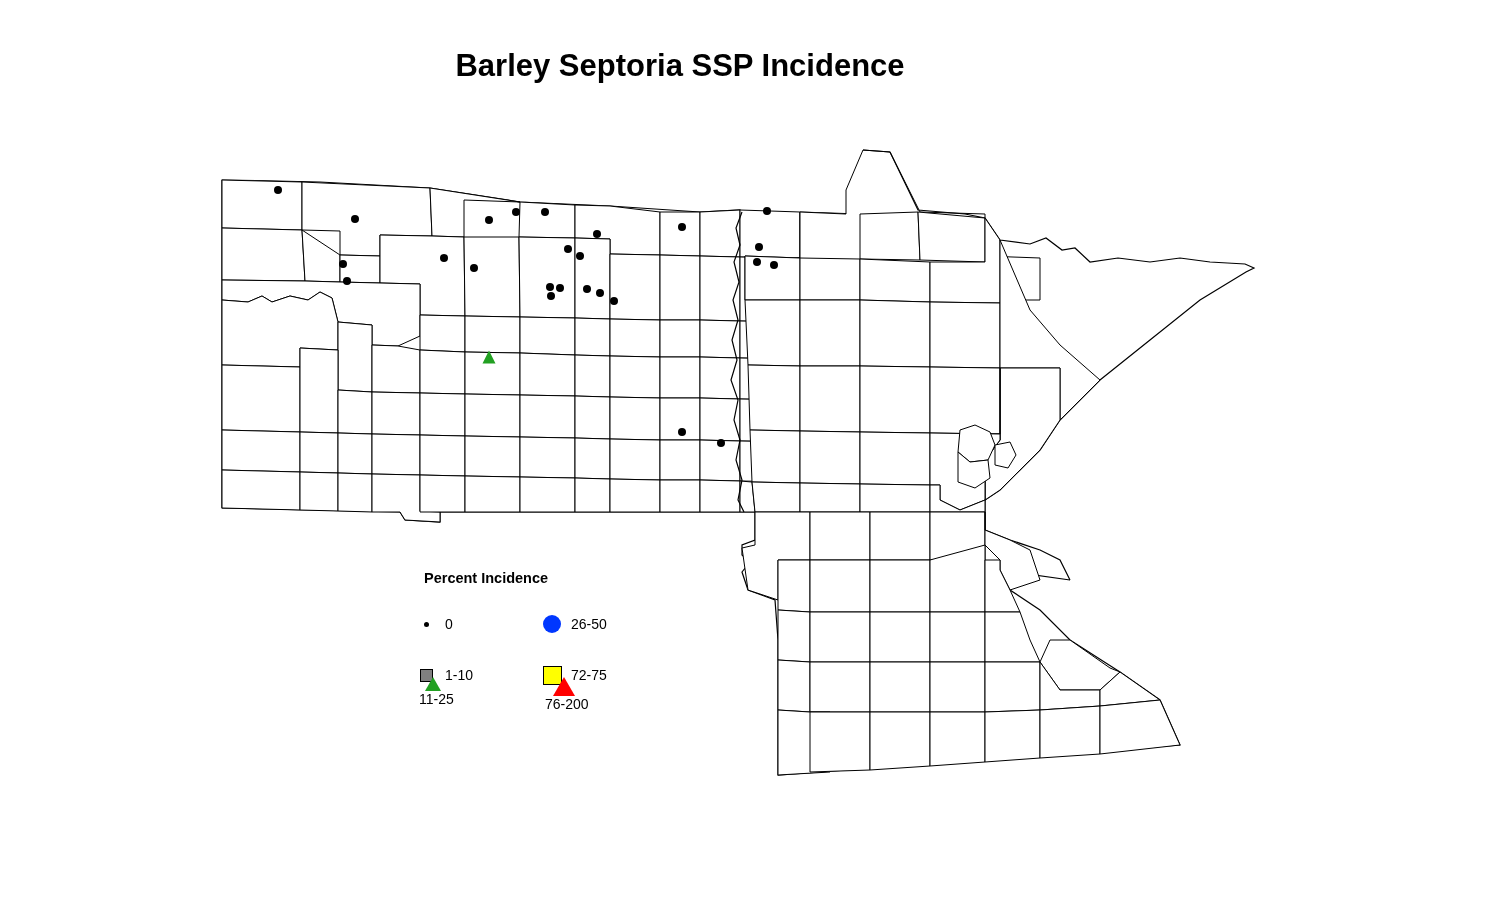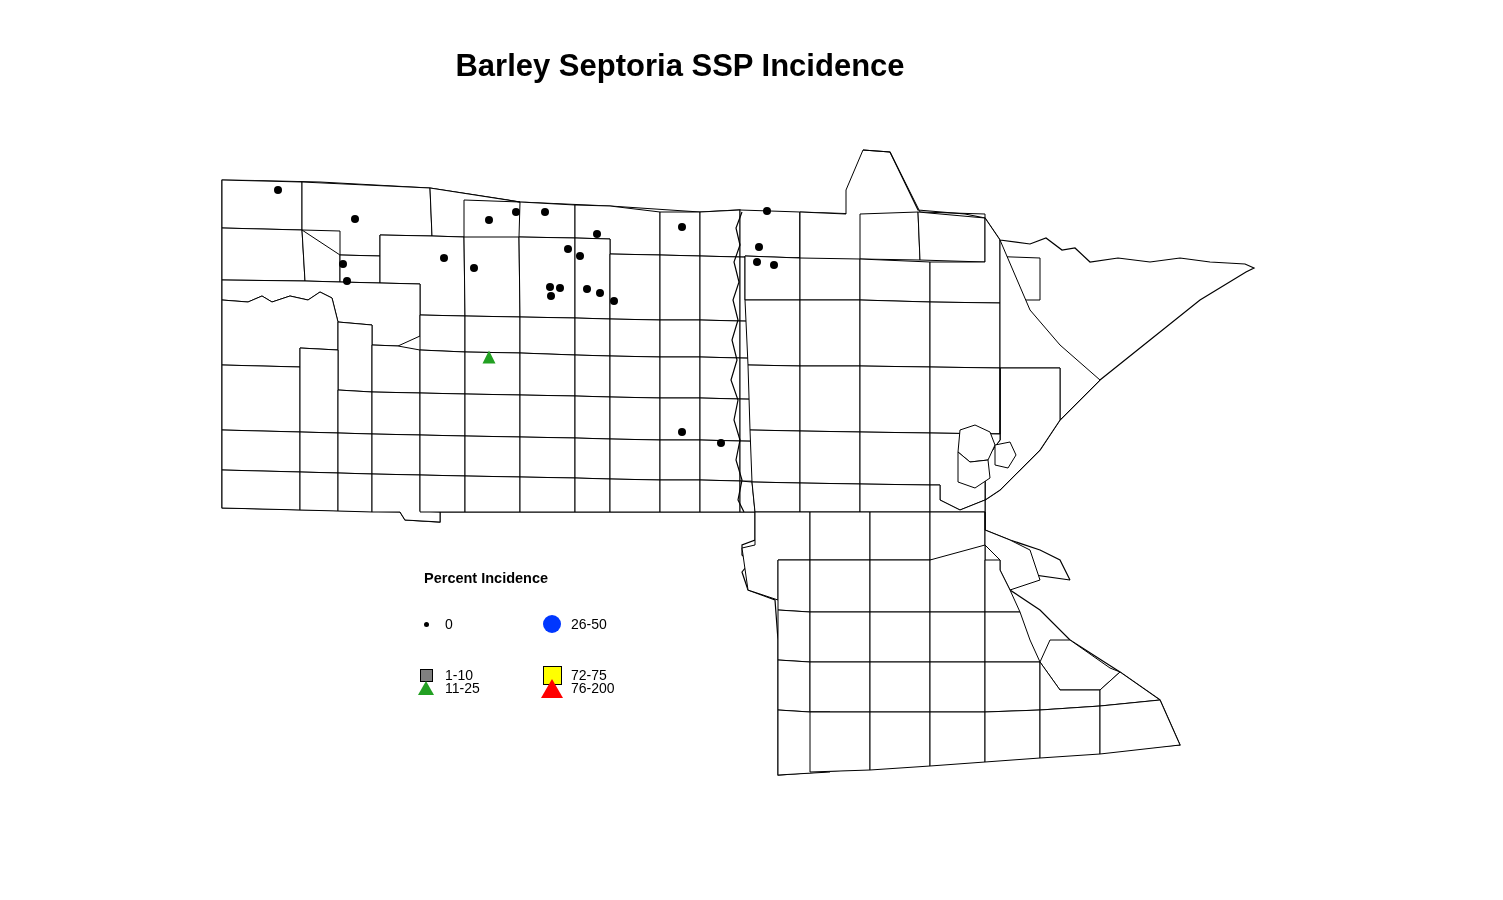--- a/index.html
+++ b/index.html
@@ -70,21 +70,21 @@
   .legend-row {
     position: absolute;
     height: 22px;
     display: flex;
     align-items: center;
   }
   .legend-col1 { left: 4px; }
   .legend-col2 { left: 130px; }
   .lr0 { top: 43px; }
   .lr1 { top: 74px; margin-top: 20px; }
-  .lr2 { top: 107px; }
+  .lr2 { top: 107px; flex-direction: column; }
   .swatch {
     width: 26px;
     display: flex;
     justify-content: center;
     align-items: center;
     height: 20px;
   }
   .legend-label {
     font-size: 14px;
     margin-left: 6px;

